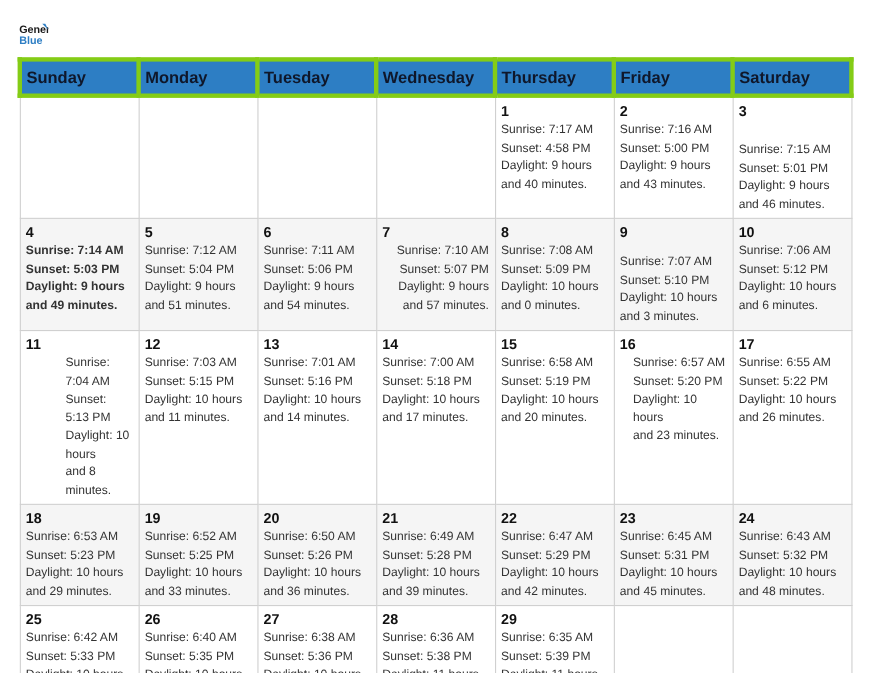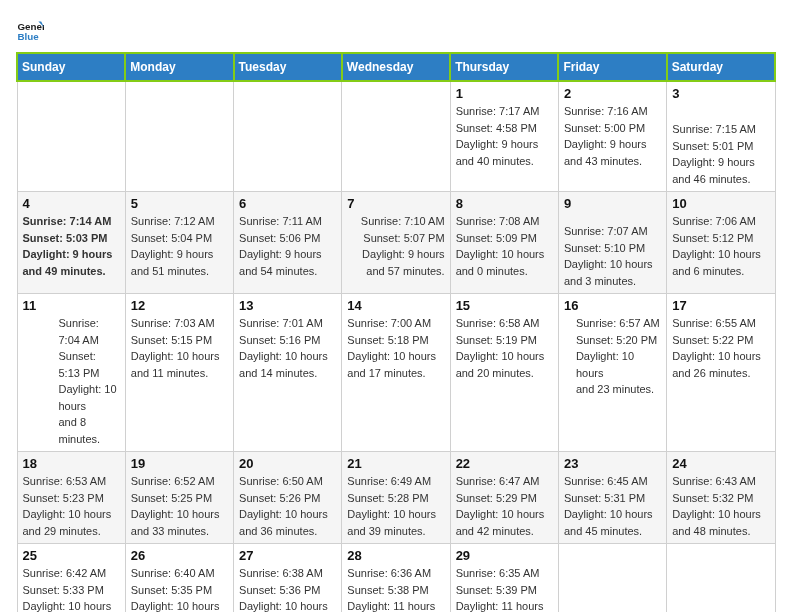--- a/index.html
+++ b/index.html
@@ -37,26 +37,26 @@
       font-size: 15px;
       color: #333;
     }
     table {
       width: 100%;
       border-collapse: collapse;
       table-layout: fixed;
     }
     thead tr th {
       background: #2d7ec4;
-      color: #ffffff;
-      font-size: 12px;
+      color: #0f172a;
+      font-size: 15px;
       font-weight: bold;
       padding: 6px 4px;
       text-align: left;
-      border: 2px solid #84cc16;
+      border: 4px solid #84cc16;
     }
     tbody tr td {
       border: 1px solid #d0d0d0;
       vertical-align: top;
       padding: 4px 5px;
       font-size: 11px;
       color: #222;
       height: 90px;
       background: #fff;
     }

